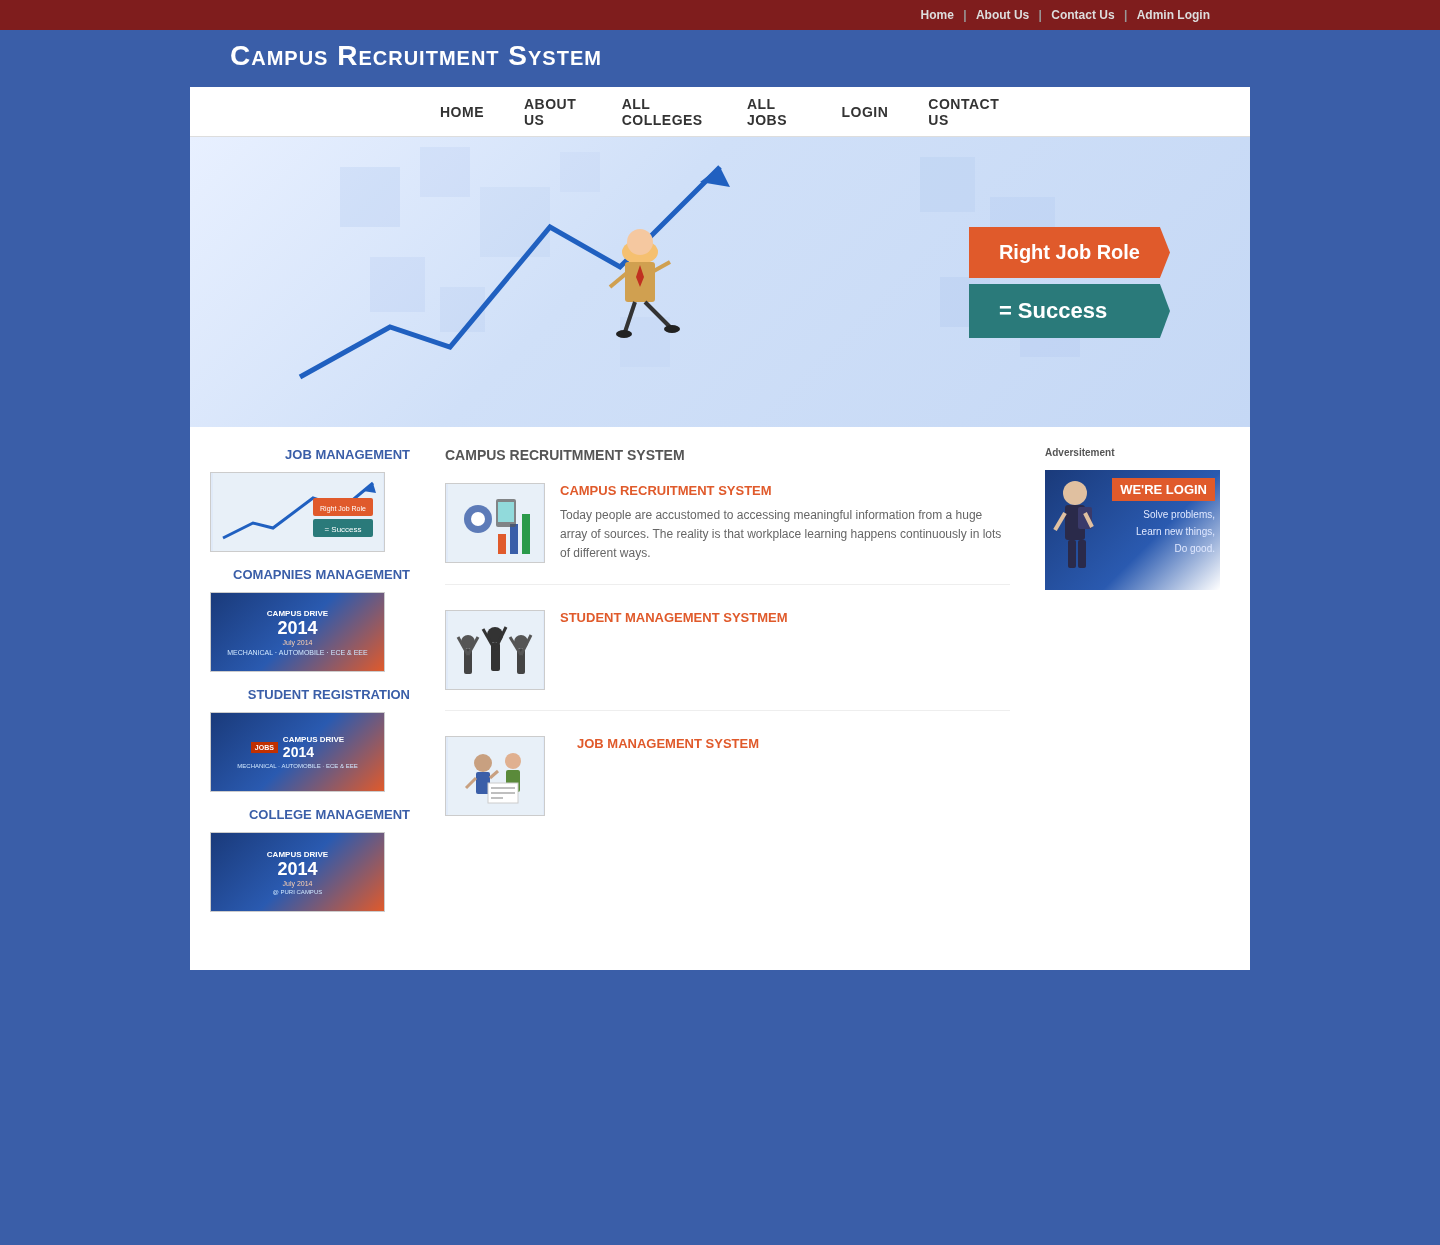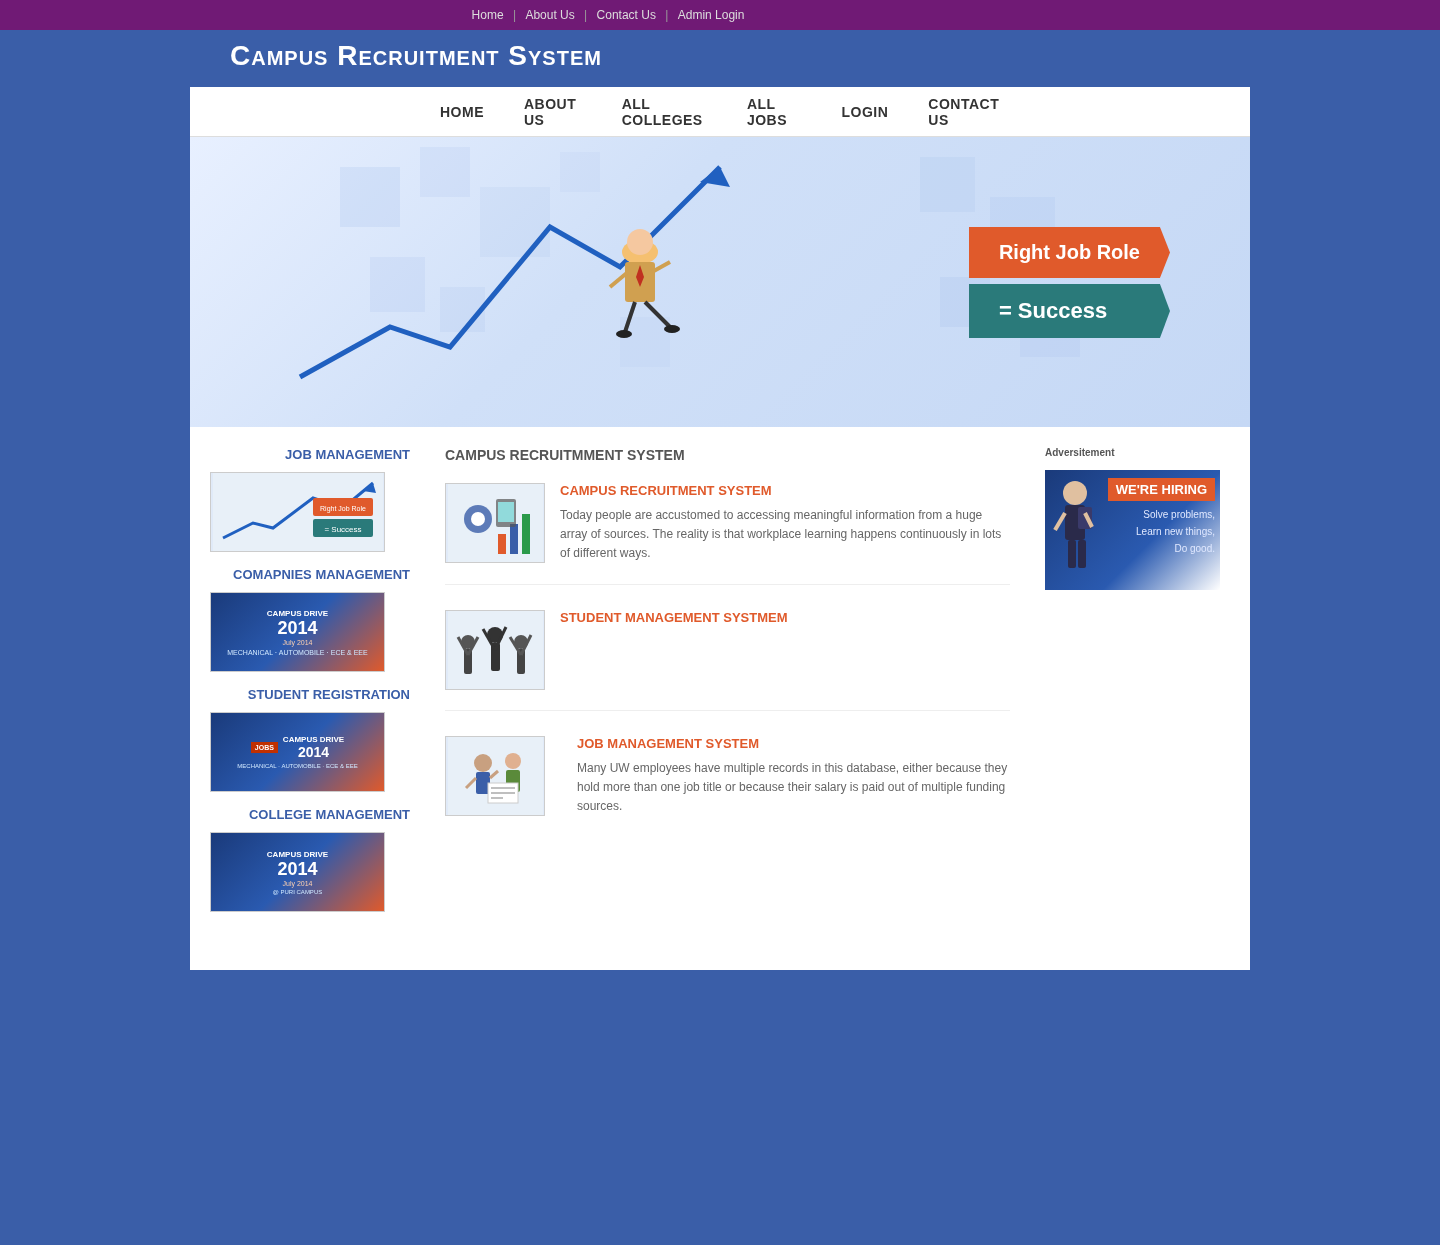--- a/index.html
+++ b/index.html
@@ -1,24 +1,25 @@
 <!DOCTYPE html>
 <html><head>
   <meta charset="utf-8">
   <style>
     * { margin: 0; padding: 0; box-sizing: border-box; }
     body { font-family: Arial, sans-serif; background: #3a5ea8; min-width: 1440px; }
 
     
     .top-bar {
-      background: #701a75;
-      text-align: center;
+      background: #7f1d1d;
+      text-align: right;
       padding: 8px 230px 8px 0;
       font-size: 12px;
       color: #ccc;
+      font-weight: bold;
     }
     .top-bar a {
       color: #ddd;
       text-decoration: none;
       margin-left: 6px;
     }
     .top-bar span.sep { color: #999; margin-left: 6px; }
 
     
     .header {
@@ -148,21 +149,20 @@
     }
     
     .campus-drive-img {
       background: linear-gradient(135deg, #1a3a7a 0%, #2a5ab0 50%, #e05a2b 100%);
       display: flex;
       flex-direction: column;
       align-items: center;
       justify-content: center;
       color: #fff;
       font-size: 10px;
-      text-align: center;
       padding: 5px;
     }
     .campus-drive-img .cd-title { font-size: 8px; font-weight: bold; }
     .campus-drive-img .cd-year { font-size: 18px; font-weight: bold; color: #fff; }
 
     
     .center-content {
       flex: 1;
       padding: 0 15px;
     }
@@ -428,41 +428,40 @@
             <rect x="58" y="37" width="14" height="22" fill="#5a8a3a" rx="2"></rect>
 
             <rect x="40" y="50" width="30" height="20" fill="#fff" stroke="#ccc"></rect>
             <line x1="43" y1="55" x2="67" y2="55" stroke="#aaa" stroke-width="1.5"></line>
             <line x1="43" y1="60" x2="67" y2="60" stroke="#aaa" stroke-width="1.5"></line>
             <line x1="43" y1="65" x2="55" y2="65" stroke="#aaa" stroke-width="1.5"></line>
           </svg>
         </div>
         <div class="content-card-text">
           <h3>JOB MANAGEMENT SYSTEM</h3>
-          <p>Many UW employees have multiple records in this database, either because they hold more than one job title or because their salary is paid out of multiple funding sources.</p>
         </div>
       </div>
 
     </div>
 
     <div class="right-sidebar">
       <div class="right-sidebar-title">Adversitement</div>
       <div class="ad-box">
 
         <svg style="position:absolute;left:5px;top:5px;width:60px;height:110px;" viewBox="0 0 60 110">
           <circle cx="25" cy="18" r="12" fill="#e0c0a0"></circle>
           <rect x="15" y="30" width="20" height="35" fill="#2a2a4a" rx="3"></rect>
           <rect x="28" y="32" width="14" height="22" fill="#3a3a6a" rx="2"></rect>
           <line x1="15" y1="38" x2="5" y2="55" stroke="#e0c0a0" stroke-width="4"></line>
           <line x1="35" y1="38" x2="42" y2="52" stroke="#e0c0a0" stroke-width="4"></line>
           <rect x="18" y="65" width="8" height="28" fill="#2a2a4a" rx="2"></rect>
           <rect x="28" y="65" width="8" height="28" fill="#2a2a4a" rx="2"></rect>
         </svg>
         <div style="position:absolute;right:5px;top:8px;text-align:right;">
-          <div style="background:#e05a2b;color:#fff;font-size:13px;font-weight:bold;padding:4px 8px;margin-bottom:4px;">WE'RE HIRING</div>
+          <div style="background:#e05a2b;color:#fff;font-size:13px;font-weight:bold;padding:4px 8px;margin-bottom:4px;">WE'RE LOGIN</div>
           <div style="font-size:10px;color:#e0e8ff;margin-top:5px;line-height:1.7;">
             <span>Solve problems,</span><br>
             <span>Learn new things,</span><br>
             <span>Do good.</span>
           </div>
         </div>
       </div>
     </div>
 
   </div>

